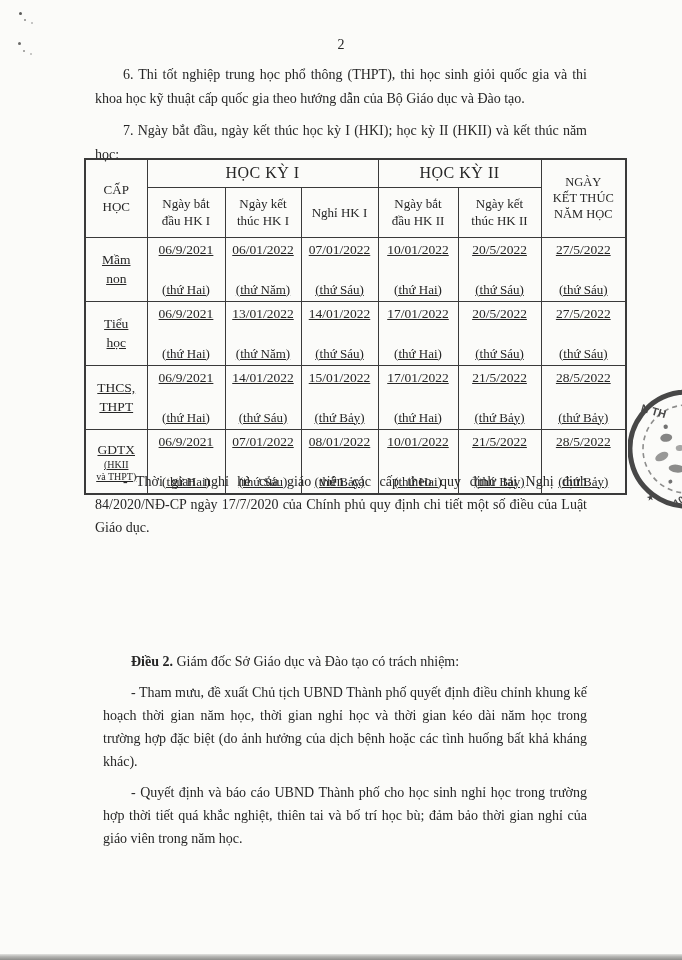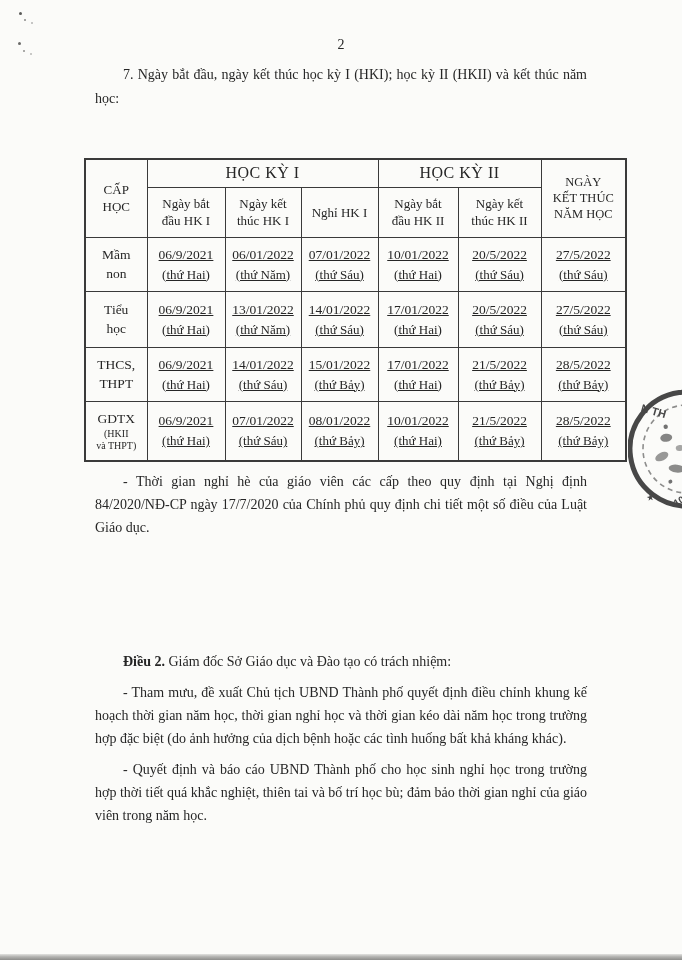--- a/index.html
+++ b/index.html
@@ -9,37 +9,37 @@
     overflow:hidden;font-family:"Liberation Serif","DejaVu Serif",serif;
     color:#262626;
   }
   
   .head-block{position:absolute;top:36px;left:95px;width:492px;}
   .page-num{text-align:center;font-size:14px;line-height:18px;margin:0 0 9px 0;}
   p.body{font-size:14px;line-height:24px;text-align:justify;text-indent:28px;margin:0 0 8px 0;}
   .sec8-block{position:absolute;top:470px;left:95px;width:492px;}
   .sec8-block p.body{line-height:23px;margin-bottom:7px;}
   .dieu2-block{position:absolute;top:650px;left:95px;width:492px;}
-  .dieu2-block p.body{line-height:23px;margin-bottom:8px;}
+  .dieu2-block p.body{line-height:23px;margin-bottom:8px;margin-left:8px;}
   .dieu2-block p.lead strong{font-weight:bold;}
   
   .table-block{position:absolute;top:158px;left:84px;}
   table.sched{border-collapse:collapse;table-layout:fixed;width:541px;border:2px solid #3a3a3a;}
   table.sched td{border:1px solid #3a3a3a;text-align:center;vertical-align:middle;padding:1px 2px;overflow:hidden;}
   tr.h1{height:28px;} tr.h2{height:50px;}
   tr.r1{height:54px;} tr.r2{height:56px;} tr.r3{height:54px;padding-left:27px;} tr.r4{height:60px;}
   .hdr-main{font-size:16px;letter-spacing:.5px;}
   .hdr-cap span{display:block;font-size:13px;line-height:17px;}
   .hdr-year span{display:block;font-size:12.5px;line-height:16px;}
   .hdr-sub span{display:block;font-size:13px;line-height:17px;}
-  td.level span{display:block;font-size:13.5px;line-height:19px;}
+  td.level span{display:block;font-size:13.5px;line-height:19px;text-decoration:underline;}
   td.level span.sub{font-size:10px;line-height:12px;}
   td.datecell span{display:block;text-decoration:underline;}
   span.d{font-size:13.5px;line-height:21px;}
-  span.w{font-size:13px;line-height:20px;}
+  span.w{font-size:13px;line-height:20px;margin-top:20px;}
   
   .stamp{position:absolute;top:383px;right:0;width:54px;height:136px;overflow:hidden;}
   
   .speck{position:absolute;border-radius:50%;}
   .s1{left:19px;top:12px;width:3px;height:3px;background:#5a5a58;}
   .s2{left:24px;top:19px;width:2px;height:2px;background:#8a8a88;}
   .s3{left:31px;top:22px;width:2px;height:2px;background:#b5b5b3;}
   .s4{left:18px;top:42px;width:3px;height:3px;background:#6a6a68;}
   .s5{left:23px;top:50px;width:2px;height:2px;background:#90908e;}
   .s6{left:30px;top:53px;width:2px;height:2px;background:#b8b8b6;}
@@ -53,20 +53,21 @@
 
   <div class="speck s1"></div>
   <div class="speck s2"></div>
   <div class="speck s3"></div>
   <div class="speck s4"></div>
   <div class="speck s5"></div>
   <div class="speck s6"></div>
 
   <div class="head-block">
     <p class="page-num">2</p>
+    <p class="body">6. Thi tốt nghiệp trung học phổ thông (THPT), thi học sinh giỏi quốc gia và thi khoa học kỹ thuật cấp quốc gia theo hướng dẫn của Bộ Giáo dục và Đào tạo.</p>
     <p class="body">7. Ngày bắt đầu, ngày kết thúc học kỳ I (HKI); học kỳ II (HKII) và kết thúc năm học:</p>
   </div>
 
   <div class="table-block">
     <table class="sched">
       <colgroup>
         <col style="width:62px">
           <col style="width:78px">
           <col style="width:76px">
         <col style="width:77px">

